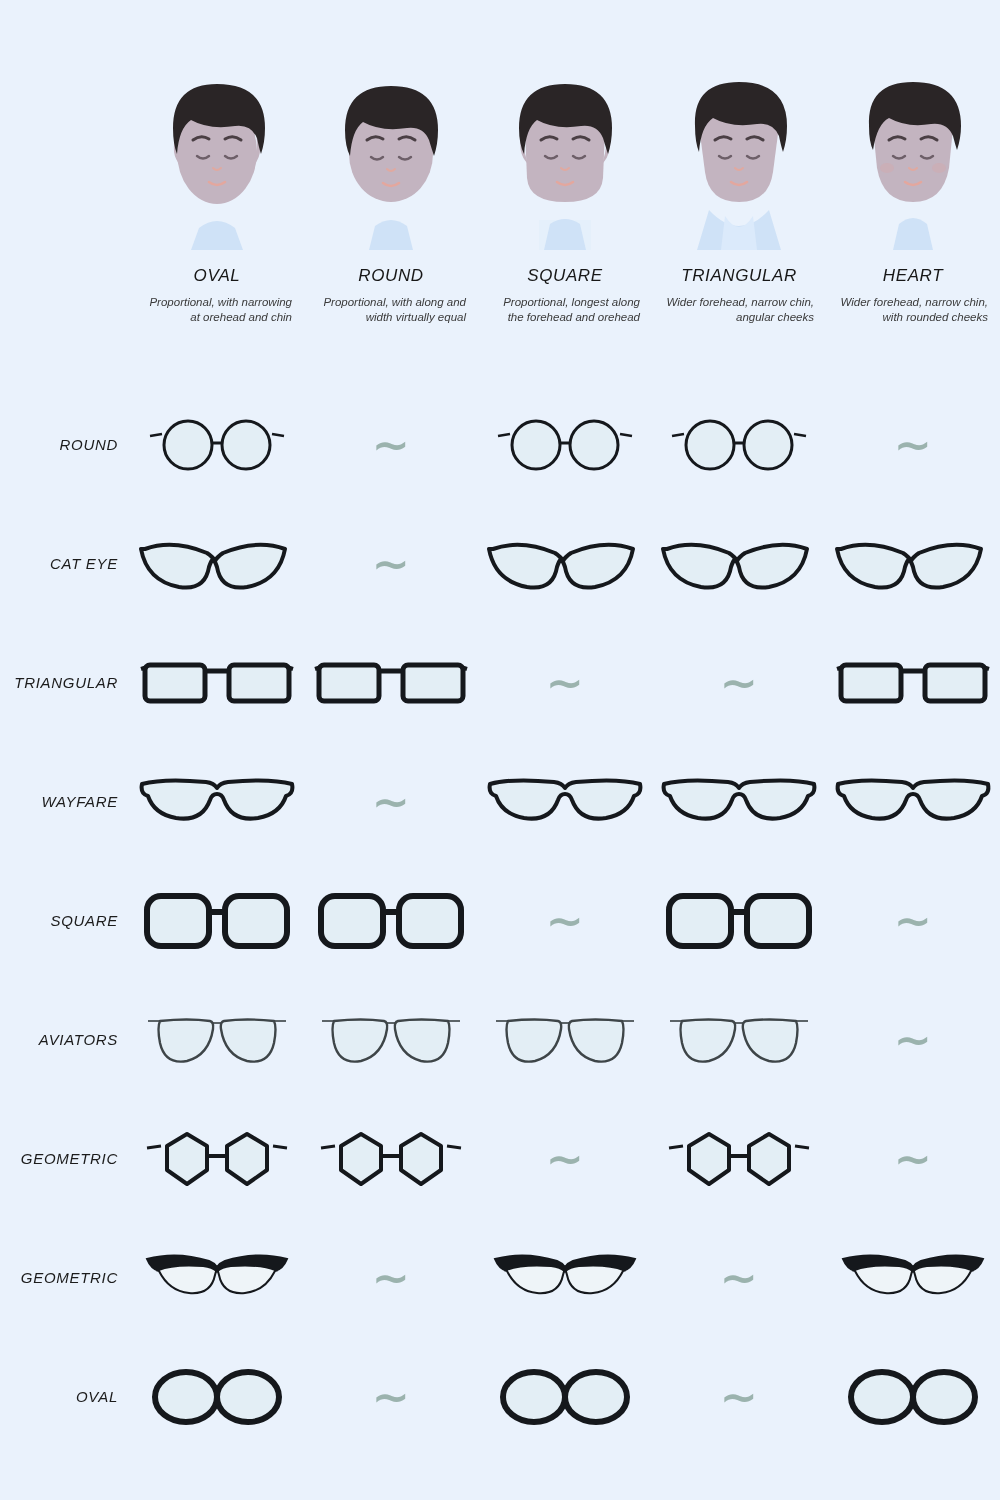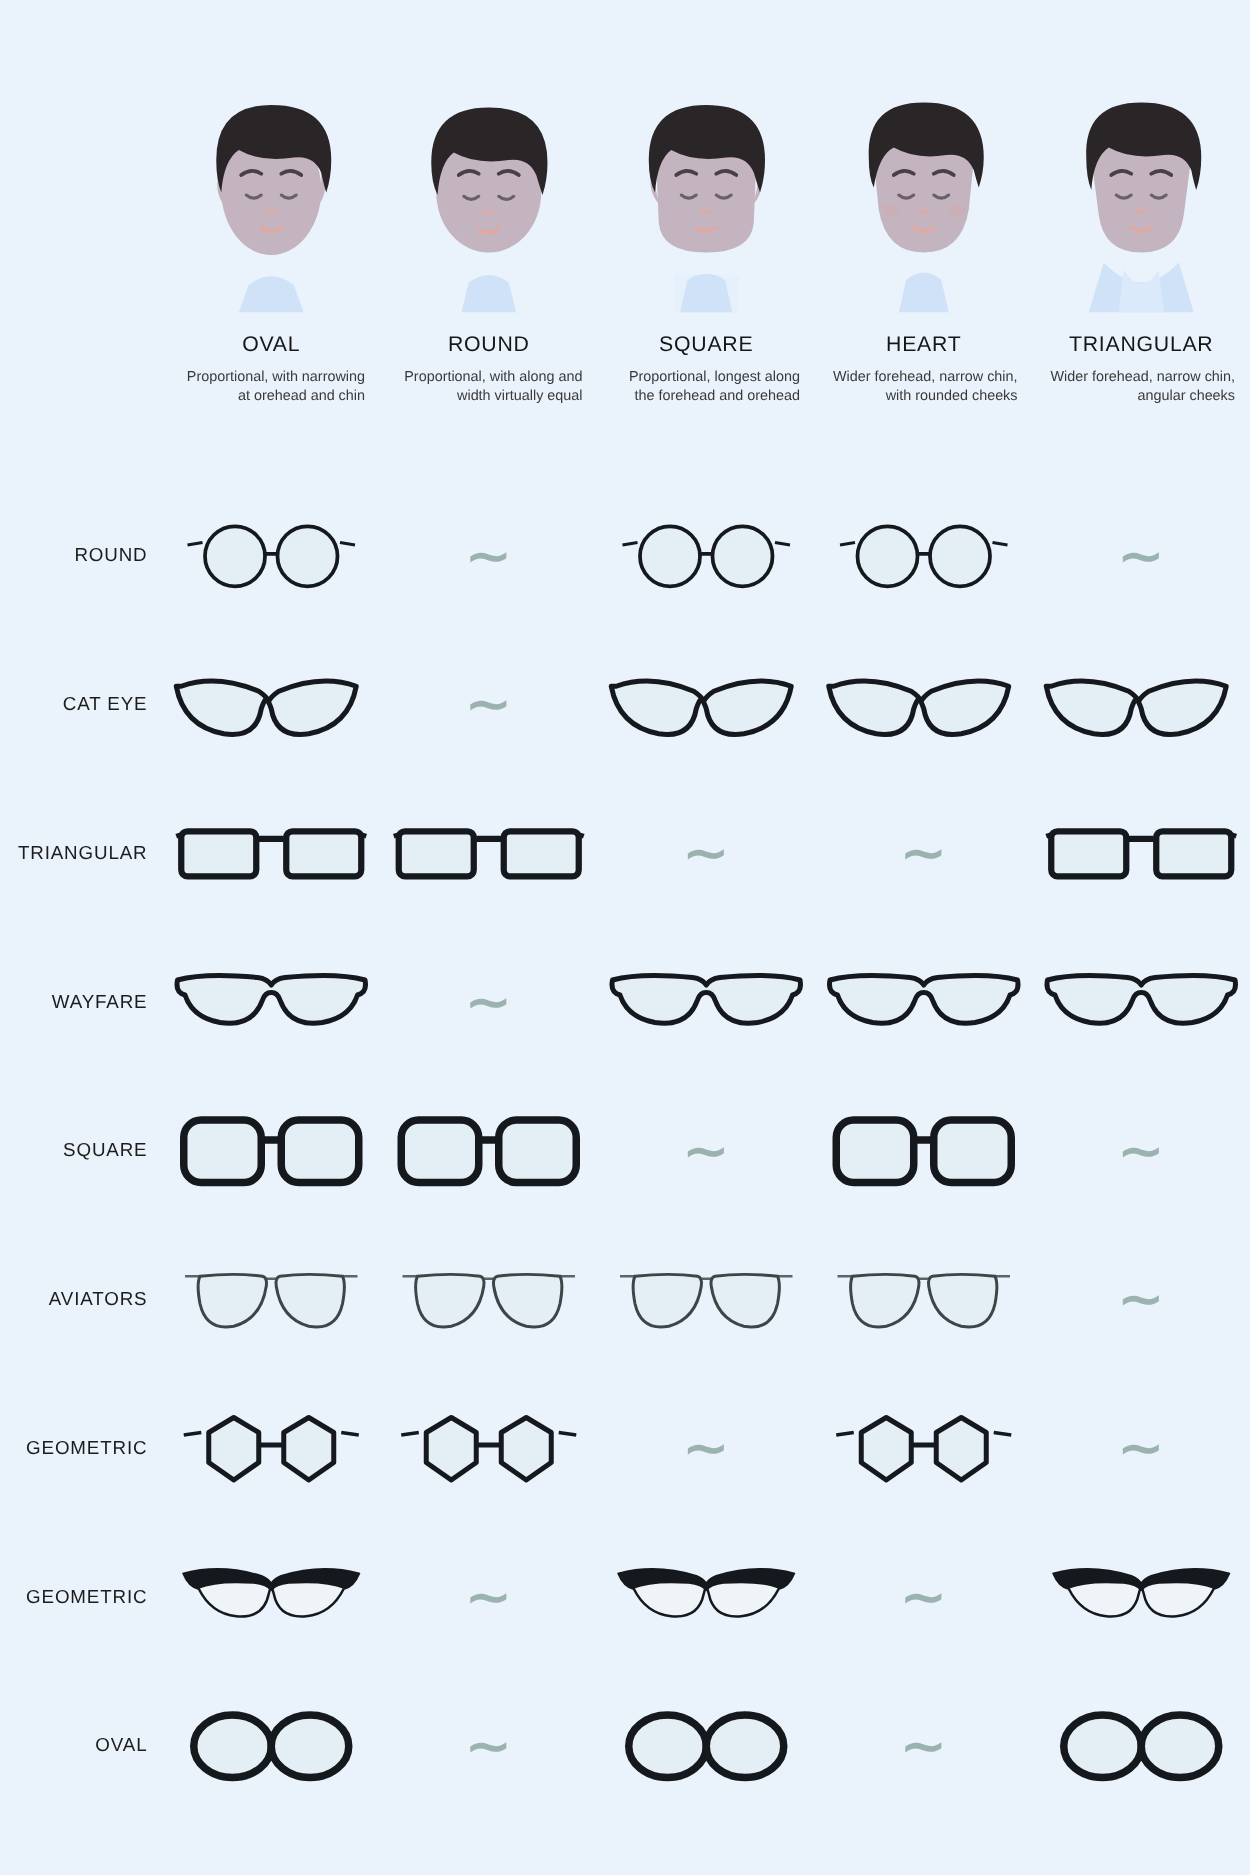--- a/index.html
+++ b/index.html
@@ -12,20 +12,21 @@
     height: 1500px;
     font-family: "Liberation Sans", sans-serif;
     color: #1a1a1a;
     overflow: hidden;
     position: relative;
   }
   #chart {
     position: relative;
     width: 1000px;
     height: 1500px;
+    font-style: italic;
   }
 
   
   .header-row {
     position: absolute;
     top: 60px;
     left: 130px;
     width: 870px;
     display: flex;
   }
@@ -157,55 +158,55 @@
           <path d="M62 122 q8 6 16 0" stroke="#e3a79e" stroke-width="2.6" fill="none" stroke-linecap="round"></path>
         </svg>
       </div>
       <div class="face-title">SQUARE</div>
       <div class="face-desc">Proportional, longest along the forehead and orehead</div>
     </div>
 
     <div class="face-col">
       <div class="face-art">
         <svg viewBox="0 0 140 190" width="140" height="190">
+          <path d="M40 150 q30 32 60 0 l12 40 h-84 z" fill="#cfe2f7"></path>
+          <path d="M56 156 q14 22 28 0 l4 34 h-36 z" fill="#dbeafb"></path>
+          <path d="M30 66 q2 -24 40 -24 q38 0 40 24 l-6 46 q-4 30 -34 30 q-30 0 -34 -30 z" fill="#c3b4c0"></path>
+          <path d="M70 22 q-46 0 -44 44 q0 16 4 26 q2 -26 14 -34 q18 10 44 6 q16 -2 22 12 q2 10 4 16 q4 -12 4 -26 q0 -44 -48 -44 z" fill="#2a2526"></path>
+          <path d="M46 80 q8 -6 16 -1" stroke="#4a3f44" stroke-width="3" fill="none" stroke-linecap="round"></path>
+          <path d="M78 79 q8 -5 16 1" stroke="#4a3f44" stroke-width="3" fill="none" stroke-linecap="round"></path>
+          <path d="M50 96 q6 5 12 0" stroke="#6d5f68" stroke-width="2.4" fill="none" stroke-linecap="round"></path>
+          <path d="M78 96 q6 5 12 0" stroke="#6d5f68" stroke-width="2.4" fill="none" stroke-linecap="round"></path>
+          <path d="M66 108 q4 4 8 0" stroke="#e0a9a0" stroke-width="2" fill="none" stroke-linecap="round"></path>
+          <path d="M62 122 q8 6 16 0" stroke="#e3a79e" stroke-width="2.6" fill="none" stroke-linecap="round"></path>
+        </svg>
+      </div>
+      <div class="face-title">TRIANGULAR</div>
+      <div class="face-desc">Wider forehead, narrow chin, angular cheeks</div>
+    </div>
+
+    <div class="face-col">
+      <div class="face-art">
+        <svg viewBox="0 0 140 190" width="140" height="190">
           <path d="M56 164 q14 -12 28 0 l6 26 h-40 z" fill="#cfe2f7"></path>
           <path d="M30 68 q2 -26 40 -26 q38 0 40 26 l-4 40 q-6 34 -36 34 q-30 0 -36 -34 z" fill="#c3b4c0"></path>
           <path d="M70 22 q-46 0 -44 44 q0 16 4 24 q4 -26 16 -32 q18 10 42 6 q16 -2 22 12 q2 8 4 14 q4 -12 4 -24 q0 -44 -48 -44 z" fill="#2a2526"></path>
           <path d="M46 80 q8 -6 16 -1" stroke="#4a3f44" stroke-width="3" fill="none" stroke-linecap="round"></path>
           <path d="M78 79 q8 -5 16 1" stroke="#4a3f44" stroke-width="3" fill="none" stroke-linecap="round"></path>
           <path d="M50 96 q6 5 12 0" stroke="#6d5f68" stroke-width="2.4" fill="none" stroke-linecap="round"></path>
           <path d="M78 96 q6 5 12 0" stroke="#6d5f68" stroke-width="2.4" fill="none" stroke-linecap="round"></path>
           <path d="M66 108 q4 4 8 0" stroke="#e0a9a0" stroke-width="2" fill="none" stroke-linecap="round"></path>
           <path d="M62 122 q8 6 16 0" stroke="#e3a79e" stroke-width="2.6" fill="none" stroke-linecap="round"></path>
           <ellipse cx="44" cy="108" rx="7" ry="5" fill="#d3a8ad" opacity=".45"></ellipse>
           <ellipse cx="96" cy="108" rx="7" ry="5" fill="#d3a8ad" opacity=".45"></ellipse>
         </svg>
       </div>
       <div class="face-title">HEART</div>
       <div class="face-desc">Wider forehead, narrow chin, with rounded cheeks</div>
     </div>
-
-    <div class="face-col">
-      <div class="face-art">
-        <svg viewBox="0 0 140 190" width="140" height="190">
-          <path d="M40 150 q30 32 60 0 l12 40 h-84 z" fill="#cfe2f7"></path>
-          <path d="M56 156 q14 22 28 0 l4 34 h-36 z" fill="#dbeafb"></path>
-          <path d="M30 66 q2 -24 40 -24 q38 0 40 24 l-6 46 q-4 30 -34 30 q-30 0 -34 -30 z" fill="#c3b4c0"></path>
-          <path d="M70 22 q-46 0 -44 44 q0 16 4 26 q2 -26 14 -34 q18 10 44 6 q16 -2 22 12 q2 10 4 16 q4 -12 4 -26 q0 -44 -48 -44 z" fill="#2a2526"></path>
-          <path d="M46 80 q8 -6 16 -1" stroke="#4a3f44" stroke-width="3" fill="none" stroke-linecap="round"></path>
-          <path d="M78 79 q8 -5 16 1" stroke="#4a3f44" stroke-width="3" fill="none" stroke-linecap="round"></path>
-          <path d="M50 96 q6 5 12 0" stroke="#6d5f68" stroke-width="2.4" fill="none" stroke-linecap="round"></path>
-          <path d="M78 96 q6 5 12 0" stroke="#6d5f68" stroke-width="2.4" fill="none" stroke-linecap="round"></path>
-          <path d="M66 108 q4 4 8 0" stroke="#e0a9a0" stroke-width="2" fill="none" stroke-linecap="round"></path>
-          <path d="M62 122 q8 6 16 0" stroke="#e3a79e" stroke-width="2.6" fill="none" stroke-linecap="round"></path>
-        </svg>
-      </div>
-      <div class="face-title">TRIANGULAR</div>
-      <div class="face-desc">Wider forehead, narrow chin, angular cheeks</div>
-    </div>
   </div>
 
   <div class="grid" id="grid">
       <div class="row">
         <div class="row-label">ROUND</div>
         <div class="cell">
           <svg width="150" height="70" viewBox="0 0 150 70">
       <line x1="66" y1="33" x2="84" y2="33" stroke="#15181c" stroke-width="3"></line>
       <line x1="8" y1="26" x2="20" y2="24" stroke="#15181c" stroke-width="2.5"></line>
       <line x1="142" y1="26" x2="130" y2="24" stroke="#15181c" stroke-width="2.5"></line>

